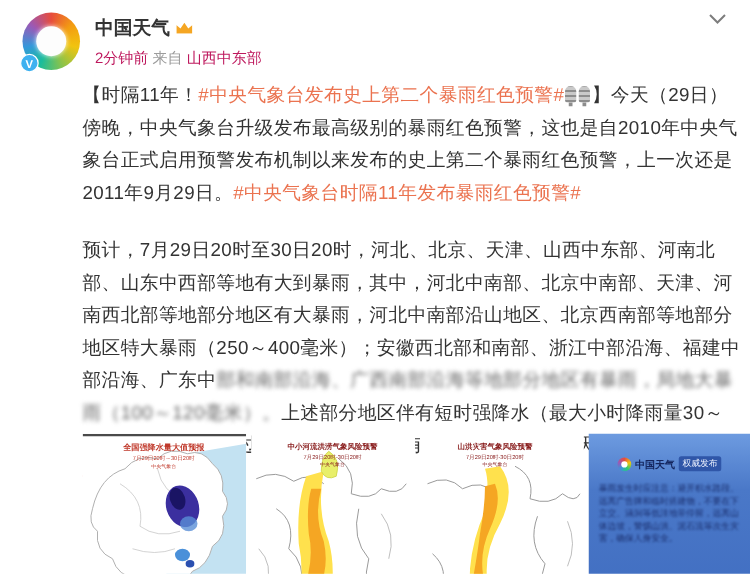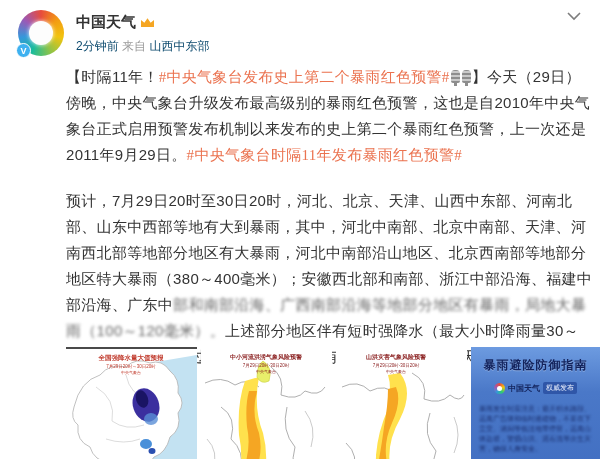--- a/index.html
+++ b/index.html
@@ -16,28 +16,28 @@
   .avatar::after { content:""; position:absolute; left:11px; top:11px; width:24px; height:24px;
     border-radius:50%; background:#fdfdfd; box-shadow:0 0 4px rgba(255,255,255,.9); }
   .v-badge { position:absolute; left:-2px; bottom:-2px; width:15px; height:15px; border-radius:50%;
     background:#3eb1f0; border:1.5px solid #fff; color:#fff; font-size:9px; font-weight:bold;
     display:flex; align-items:center; justify-content:center; }
   .head-text { margin-left:12px; padding-top:3px; }
   .username { font-size:15px; font-weight:bold; color:#333; cursor:pointer; display:inline-block; }
   .crown { display:inline-block; width:13px; height:10px; margin-left:5px; background:#f5a623;
     clip-path:polygon(0 100%,0 30%,26% 58%,50% 12%,74% 58%,100% 30%,100% 100%); }
   .meta { margin-top:6px; font-size:12px; color:#9c9c9c; }
-  .meta a { color:#0c4a6e; text-decoration:none; cursor:pointer; }
+  .meta a { color:#be185d; text-decoration:none; cursor:pointer; }
   .chevron { position:absolute; right:18px; top:8px; cursor:pointer; }
 
   
   .body-text { position:absolute; left:66px; top:64px; width:528px; font-size:15px;
     line-height:26px; color:#333; letter-spacing:.3px; }
   .body-text .para2 { margin-top:20px; }
-  .hashtag { color:#eb7350; text-decoration:none; cursor:pointer;font-family:Liberation Serif, serif; }
+  .hashtag { color:#eb7350; text-decoration:none; cursor:pointer; }
   .collapse-link { color:#eb7350; text-decoration:none; cursor:pointer; }
   .blurred { filter:blur(1.7px); color:#666; }
   .mic { display:inline-block; width:9px; height:13px; margin:0 1px; border-radius:4px 4px 2px 2px;
     background:repeating-linear-gradient(0deg,#8d8d8d 0 2px,#c9c9c9 2px 4px); position:relative; vertical-align:-1px; }
   .mic::after { content:""; position:absolute; left:3px; bottom:-3px; width:3px; height:3px; background:#8d8d8d; }
 
   
   .thumbs { position:absolute; left:66px; top:347px; display:flex; gap:4px; }
   .thumb { width:131px; height:150px; background:#fff; cursor:pointer; overflow:hidden; position:relative; }
   svg text { font-family:"Liberation Sans","DejaVu Sans",sans-serif; }
@@ -81,21 +81,21 @@
     <svg width="16" height="12" viewBox="0 0 16 12">
         <polyline points="2,3 8,9 14,3" fill="none" stroke="#7d7d7d" stroke-width="1.6"></polyline>
       </svg>
   </div>
 
   <div class="body-text">
     <div class="para1">
       <span>【时隔11年！</span><a class="hashtag">#中央气象台发布史上第二个暴雨红色预警#</a><span class="mic"></span><span class="mic"></span><span>】今天（29日）傍晚，中央气象台升级发布最高级别的暴雨红色预警，这也是自2010年中央气象台正式启用预警发布机制以来发布的史上第二个暴雨红色预警，上一次还是2011年9月29日。</span><a class="hashtag">#中央气象台时隔11年发布暴雨红色预警#</a>
     </div>
     <div class="para2">
-      <span>预计，7月29日20时至30日20时，河北、北京、天津、山西中东部、河南北部、山东中西部等地有大到暴雨，其中，河北中南部、北京中南部、天津、河南西北部等地部分地区有大暴雨，河北中南部沿山地区、北京西南部等地部分地区特大暴雨（380～400毫米）；安徽西北部和南部、浙江中部沿海、福建中部沿海、广东中</span><span class="blurred">部和南部沿海、广西南部沿海等地部分地区有暴雨，局地大暴雨（100～120毫米）。</span><span>上述部分地区伴有短时强降水（最大小时降雨量30～70毫米，局地可超过100毫米），局地有雷暴大风等强对流天气。</span><a class="hashtag">#京津冀鲁豫晋将有极端强降雨#</a>
+      <span>预计，7月29日20时至30日20时，河北、北京、天津、山西中东部、河南北部、山东中西部等地有大到暴雨，其中，河北中南部、北京中南部、天津、河南西北部等地部分地区有大暴雨，河北中南部沿山地区、北京西南部等地部分地区特大暴雨（250～400毫米）；安徽西北部和南部、浙江中部沿海、福建中部沿海、广东中</span><span class="blurred">部和南部沿海、广西南部沿海等地部分地区有暴雨，局地大暴雨（100～120毫米）。</span><span>上述部分地区伴有短时强降水（最大小时降雨量30～70毫米，局地可超过100毫米），局地有雷暴大风等强对流天气。</span><a class="hashtag">#京津冀鲁豫晋将有极端强降雨#</a>
       <a class="collapse-link">收起</a>
     </div>
   </div>
 
   <div class="thumbs">
 
     <div class="thumb">
       <svg width="131" height="150" viewBox="0 0 131 150">
         <rect x="0" y="0" width="131" height="150" fill="#ffffff"></rect>
         <path d="M72,18 Q84,60 70,100 Q64,128 52,150 L131,150 L131,8 Z" fill="#c3e2f2"></path>
@@ -144,21 +144,20 @@
         <path d="M118,70 Q126,88 118,106" fill="none" stroke="#b5b5b5" stroke-width="0.7"></path>
         <path d="M64,26 Q78,44 64,72 Q48,100 56,128 Q58,140 52,150 L30,150 Q40,126 40,108 Q42,84 52,62 Q56,40 52,28 Z" fill="#ffe14d"></path>
         <path d="M60,40 Q66,54 56,76 Q46,98 52,120 L42,118 Q46,96 48,80 Q52,58 52,42 Z" fill="#f5a623"></path>
         <text x="60" y="12" text-anchor="middle" font-size="6" fill="#8b2020" font-weight="bold">山洪灾害气象风险预警</text>
         <text x="60" y="20" text-anchor="middle" font-size="4.5" fill="#8b2020">7月29日20时-30日20时</text>
         <text x="60" y="26" text-anchor="middle" font-size="4" fill="#8b2020">中央气象台</text>
       </svg>
     </div>
 
     <div class="thumb guide">
-      <div class="guide-title">暴雨避险防御指南</div>
       <div class="guide-brand-row">
         <span class="guide-logo"></span>
         <span class="guide-brand">中国天气</span>
         <span class="guide-badge">权威发布</span>
       </div>
       <div class="guide-body">暴雨发生时应注意：避开积水路段、远离广告牌和临时搭建物，不要在下立交、涵洞等低洼地带停留，远离山体边坡，警惕山洪、泥石流等次生灾害，确保人身安全。</div>
 
     </div>
 
   </div>

